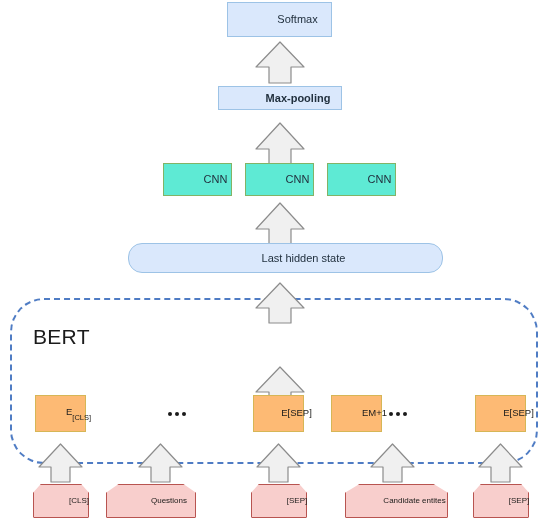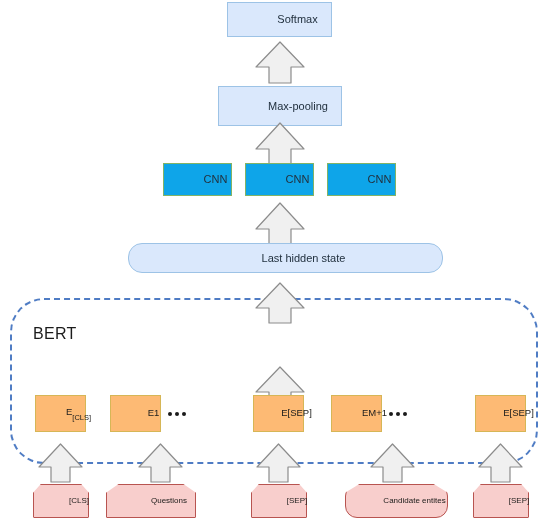--- a/index.html
+++ b/index.html
@@ -32,21 +32,21 @@
   }
   
   .blue {
     background: #dae8fc;
     border: 1px solid #9dc3e6;
     font-size: 11px;
     color: #22313f;
   }
   
   .green {
-    background: #0ea5e9;
+    background: #5eead4;
     border: 1px solid #82b366;
     font-size: 11px;
     color: #22313f;
   }
   
   .yellow {
     background: #fdba74;
     border: 1px solid #d6b656;
     font-size: 9.5px;
     color: #21201e;
@@ -63,21 +63,21 @@
   
   .bert-box {
     position: absolute;
     box-sizing: border-box;
     border: 2.5px dashed #4f7cc4;
     border-radius: 34px;
     background: transparent;
   }
   .bert-label {
     position: absolute;
-    font-size: 16px;
+    font-size: 21px;
     color: #1b1b1b;
     letter-spacing: 0.3px;
   }
   
   .arrow {
     position: absolute;
   }
   .arrow svg { display: block; }
   
   .dots {
@@ -112,21 +112,21 @@
   <div class="node blue" style="left:227px; top:2px; width:105px; height:35px;">
     <span>Softmax</span>
   </div>
 
   <div class="arrow" style="left:255px; top:41px; width:50px; height:43px;">
     <svg width="50" height="43" viewBox="0 0 50 43">
       <polygon points="25,1 49,26 36,26 36,42 14,42 14,26 1,26" fill="#f0f0f0" stroke="#8c8c8c" stroke-width="1.2" stroke-linejoin="round"></polygon>
     </svg>
   </div>
 
-  <div class="node blue" style="left:218px; top:86px; width:124px; height:40px;">
+  <div class="node blue" style="left:218px; top:86px; width:124px; height:24px;font-weight:bold;">
     <span>Max-pooling</span>
   </div>
 
   <div class="arrow" style="left:255px; top:122px; width:50px; height:45px;">
     <svg width="50" height="45" viewBox="0 0 50 45">
       <polygon points="25,1 49,27 36,27 36,44 14,44 14,27 1,27" fill="#f0f0f0" stroke="#8c8c8c" stroke-width="1.2" stroke-linejoin="round"></polygon>
     </svg>
   </div>
 
   <div class="node green" style="left:163px; top:163px; width:69px; height:33px;">
@@ -159,23 +159,20 @@
   <div class="arrow" style="left:255px; top:366px; width:50px; height:42px;">
     <svg width="50" height="42" viewBox="0 0 50 42">
       <polygon points="25,1 49,26 36,26 36,41 14,41 14,26 1,26" fill="#f0f0f0" stroke="#8c8c8c" stroke-width="1.2" stroke-linejoin="round"></polygon>
     </svg>
   </div>
 
   <div class="node yellow" style="left:35px; top:395px; width:51px; height:37px;">
     <span><span>E</span><span class="sub">[CLS]</span></span>
   </div>
 
-  <div class="node yellow" style="left:110px; top:395px; width:51px; height:37px;">
-    <span>E1</span>
-  </div>
 
   <div class="dots" style="left:161px; top:405px; width:31px; height:18px;">
     <i></i>
       <i></i>
       <i></i>
   </div>
 
 
   <div class="node yellow" style="left:253px; top:395px; width:51px; height:37px;">
     <span>E[SEP]</span>
@@ -224,20 +221,20 @@
 
   <div class="node pink" style="left:33px; top:484px; width:56px; height:34px;">
     <span>[CLS]</span>
   </div>
   <div class="node pink" style="left:106px; top:484px; width:90px; height:34px;">
     <span>Questions</span>
   </div>
   <div class="node pink" style="left:251px; top:484px; width:56px; height:34px;">
     <span>[SEP]</span>
   </div>
-  <div class="node pink" style="left:345px; top:484px; width:103px; height:34px;border-radius:12px;">
+  <div class="node pink" style="left:345px; top:484px; width:103px; height:34px;">
     <span>Candidate entites</span>
   </div>
   <div class="node pink" style="left:473px; top:484px; width:56px; height:34px;">
     <span>[SEP]</span>
   </div>
 
 </div>
 
 </body></html>

